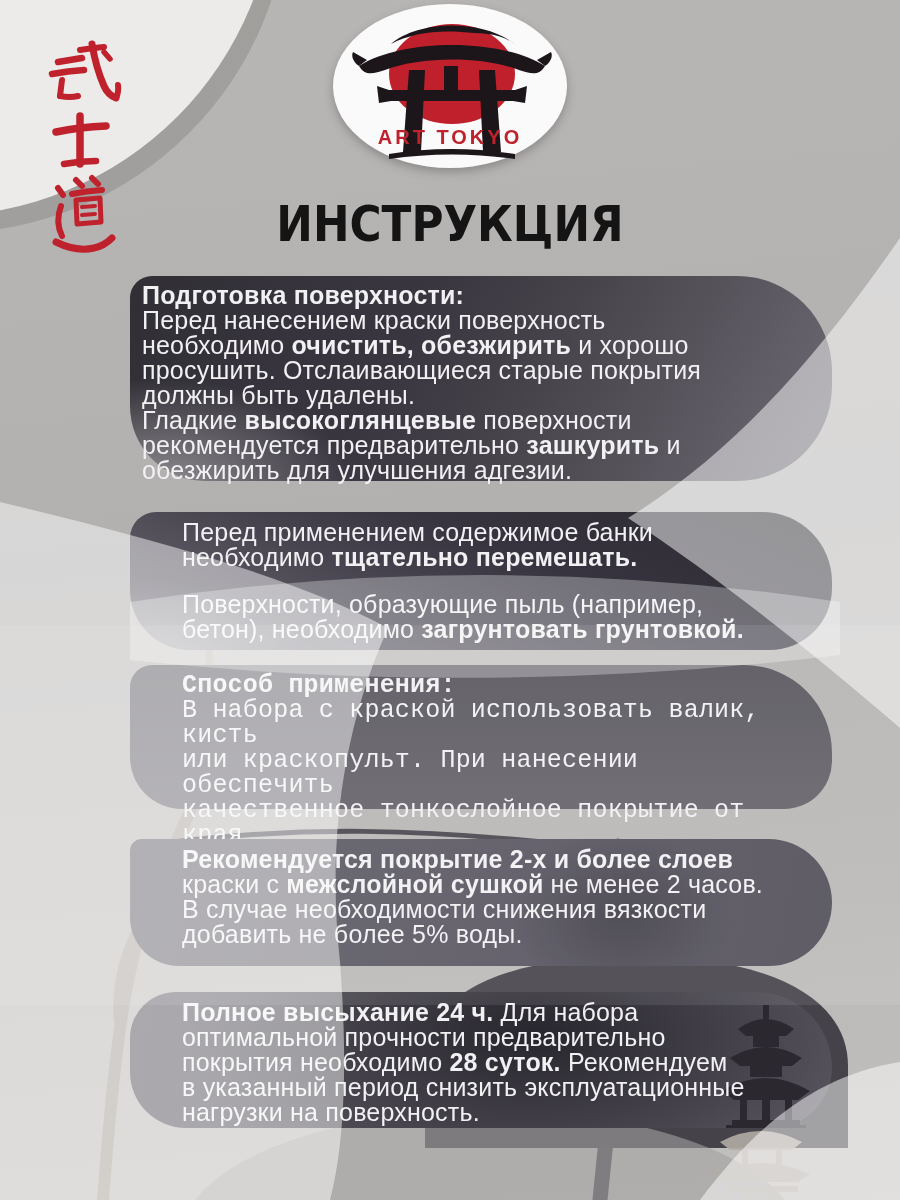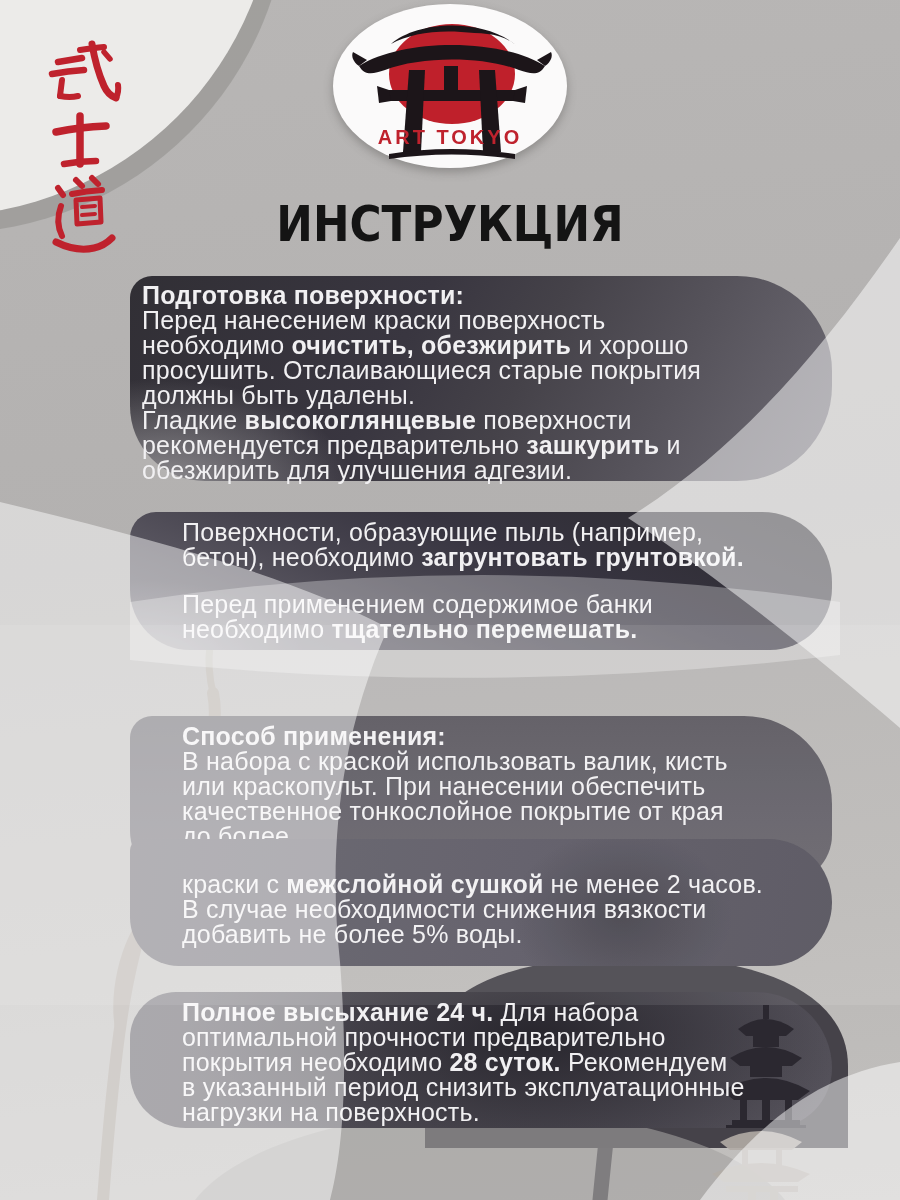--- a/index.html
+++ b/index.html
@@ -29,22 +29,22 @@
   .panel .heading{margin:0;font-size:25px;font-weight:700;}
   .panel .para{margin:0;}
   .panel .para + .para{margin-top:22px;}
   .panel strong{font-weight:700;}
   #panel-1{top:276px;height:205px;border-radius:22px 95px 95px 75px;padding-top:7px;
     background:radial-gradient(300px 170px at 4% 104%,rgba(186,184,186,.7),rgba(186,184,186,0) 65%),
                linear-gradient(118deg,#312f35 0%,#393640 38%,#454249 55%,#56535b 74%,#6a6770 95%);padding-left:12px;}
   #panel-2{top:512px;height:138px;border-radius:26px 70px 62px 60px;
     background:radial-gradient(260px 130px at 2% 108%,rgba(178,176,178,.55),rgba(178,176,178,0) 62%),
                linear-gradient(203deg,#2d2b31 8%,#373440 40%,#46434e 58%,#5b5862 78%,#696670 96%);}
-  #panel-3{top:716px;height:167px;border-radius:22px 88px 48px 52px;
-    background:linear-gradient(180deg,#56535b 0%,#5e5b63 55%,#636068 100%);}
+  #panel-3{top:665px;height:144px;border-radius:22px 88px 48px 52px;
+    background:linear-gradient(180deg,#56535b 0%,#5e5b63 55%,#636068 100%);font-family:Liberation Mono, monospace;}
   #panel-4{top:839px;height:127px;border-radius:14px 76px 76px 58px;
     background:radial-gradient(160px 120px at 70% 60%,rgba(38,36,42,.45),rgba(38,36,42,0) 70%),
                linear-gradient(100deg,#605d65 0%,#575460 55%,#504d57 100%);}
   #panel-5{top:992px;height:136px;border-radius:46px 76px 60px 56px;
     background:radial-gradient(480px 230px at 58% 32%,rgba(30,28,35,.82),rgba(30,28,35,0) 74%),
                linear-gradient(95deg,#5d5a62 0%,#56535c 50%,#5b5861 100%);}
   #pagoda-crisp{position:absolute;left:592px;top:13px;}
 </style>
 </head>
 <body>
@@ -144,35 +144,35 @@
 
   <div id="panel-1" class="panel">
     <p class="heading">Подготовка поверхности:</p>
     <div>
         <p class="para"><span>Перед нанесением краски поверхность</span><br><span>необходимо </span><strong>очистить, обезжирить</strong><span> и хорошо</span><br><span>просушить. Отслаивающиеся старые покрытия</span><br><span>должны быть удалены.</span><br><span>Гладкие </span><strong>высокоглянцевые</strong><span> поверхности</span><br><span>рекомендуется предварительно </span><strong>зашкурить</strong><span> и</span><br><span>обезжирить для улучшения адгезии.</span></p>
       </div>
   </div>
 
   <div id="panel-2" class="panel">
     <div>
+        <p class="para"><span>Перед применением содержимое банки</span><br><span>необходимо </span><strong>тщательно перемешать.</strong></p>
         <p class="para"><span>Поверхности, образующие пыль (например,</span><br><span>бетон), необходимо </span><strong>загрунтовать грунтовкой.</strong></p>
-        <p class="para"><span>Перед применением содержимое банки</span><br><span>необходимо </span><strong>тщательно перемешать.</strong></p>
       </div>
   </div>
 
   <div id="panel-3" class="panel">
     <p class="heading">Способ применения:</p>
     <div>
         <p class="para"><span>В набора с краской использовать валик, кисть</span><br><span>или краскопульт. При нанесении обеспечить</span><br><span>качественное тонкослойное покрытие от края</span><br><span>до более.</span></p>
       </div>
   </div>
 
   <div id="panel-4" class="panel">
     <div>
-        <p class="para"><br><span>краски с </span><strong>межслойной сушкой</strong><span> не менее 2 часов.</span><br><span>В случае необходимости снижения вязкости</span><br><span>добавить не более 5% воды.</span></p>
+        <p class="para"><strong>Рекомендуется покрытие 2-х и более слоев</strong><br><span>краски с </span><strong>межслойной сушкой</strong><span> не менее 2 часов.</span><br><span>В случае необходимости снижения вязкости</span><br><span>добавить не более 5% воды.</span></p>
       </div>
   </div>
 
   <div id="panel-5" class="panel">
     <svg id="pagoda-crisp" width="90" height="123" viewBox="0 0 90 123" aria-hidden="true">
       <g fill="#2b2830">
         <rect x="41" y="0" width="6" height="14"></rect>
         <circle cx="44" cy="2" r="3"></circle>
         <path d="M16,24 Q44,4 72,24 L64,31 L24,31 Z"></path>
         <rect x="31" y="31" width="26" height="11"></rect>

